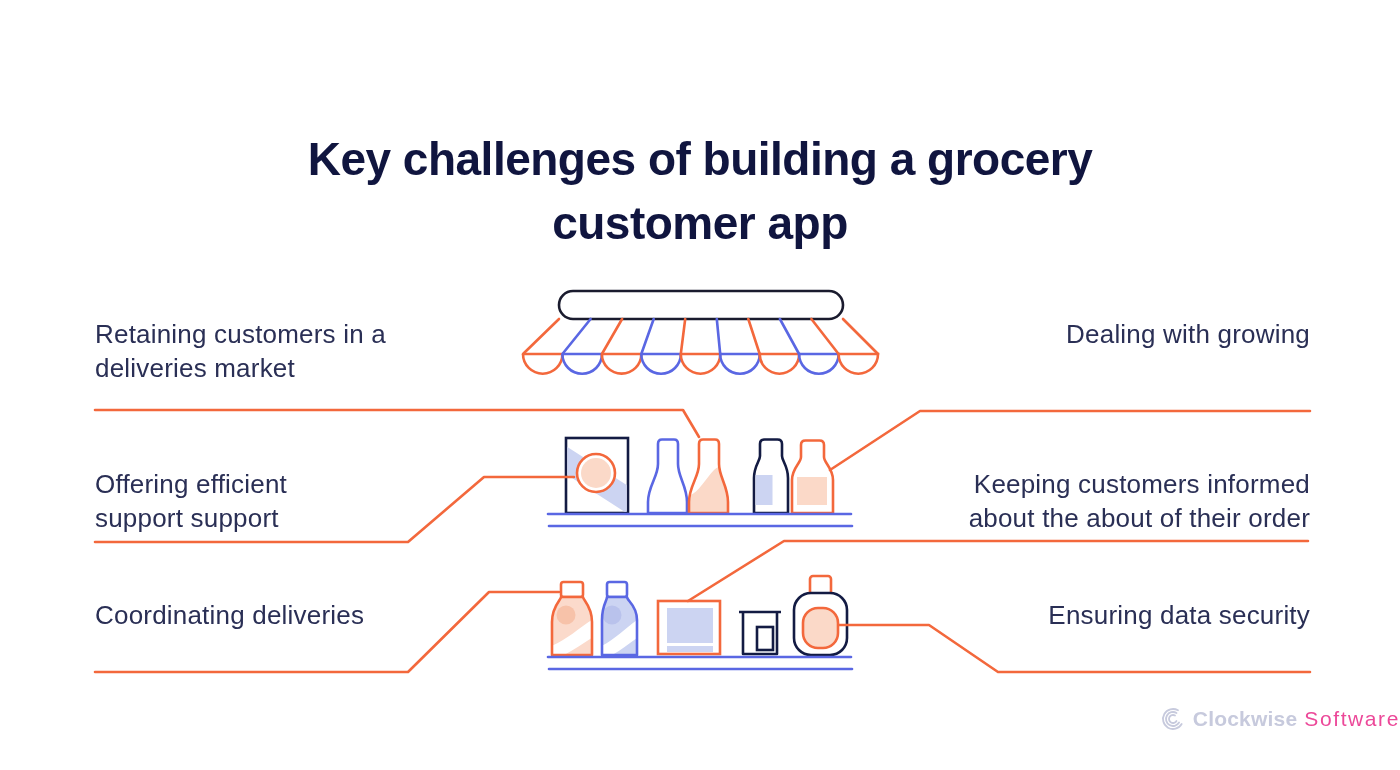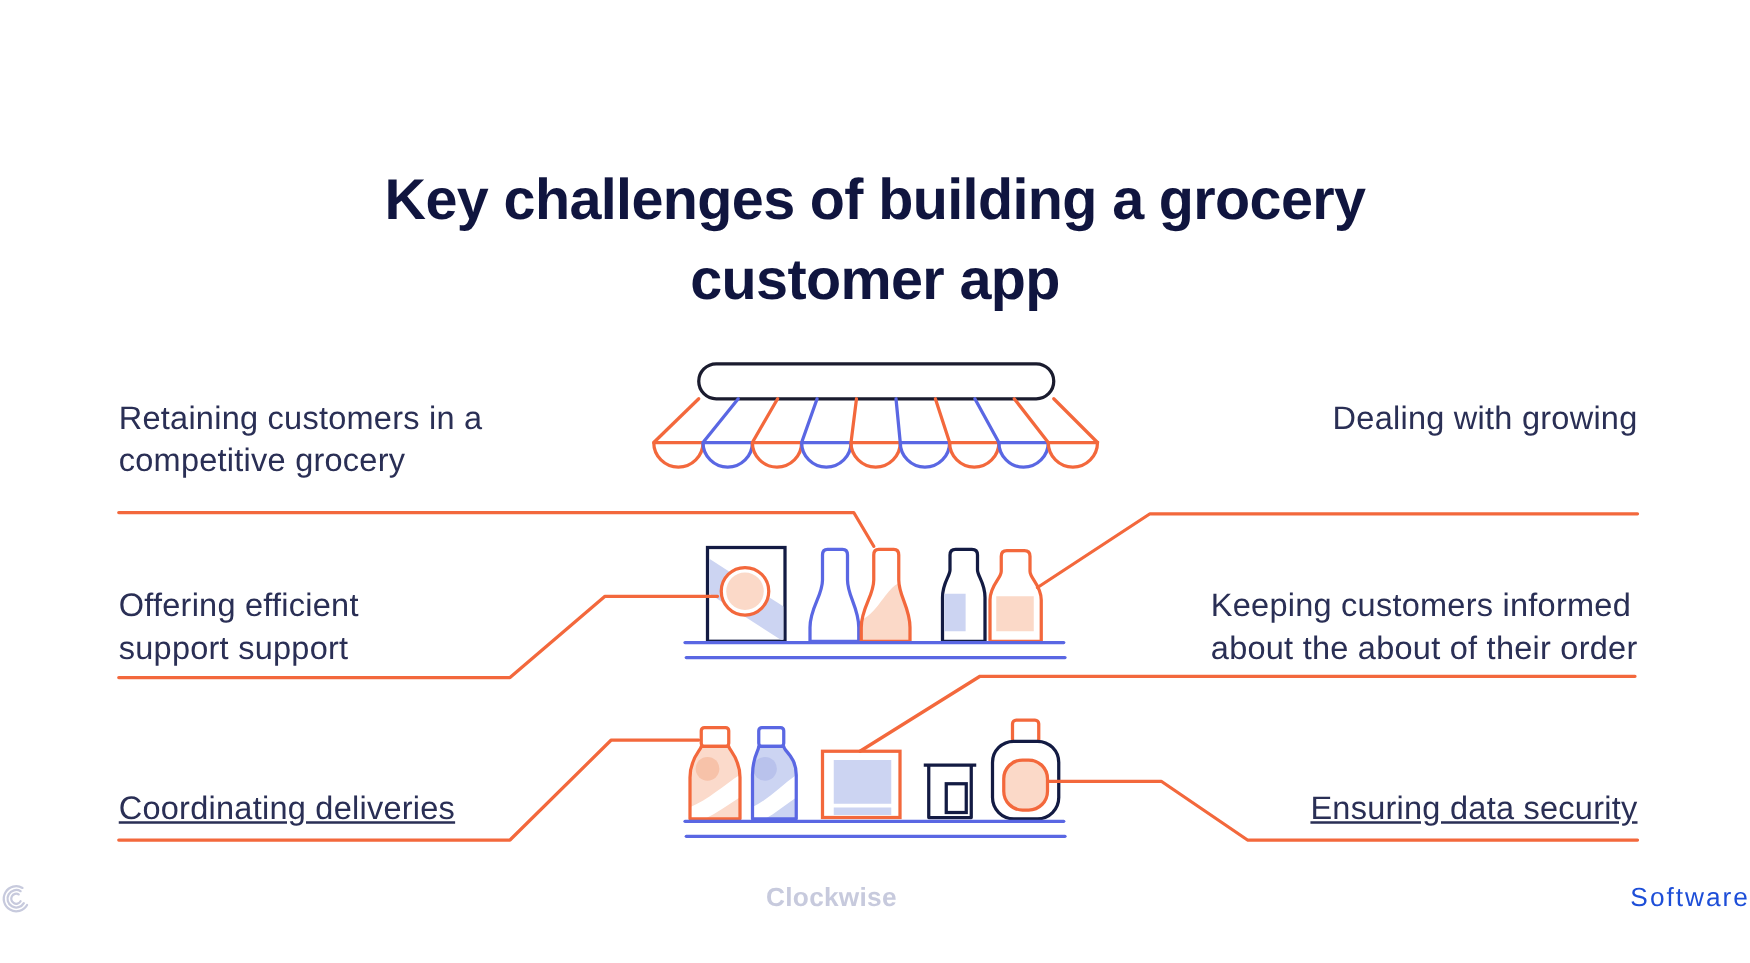--- a/index.html
+++ b/index.html
@@ -14,31 +14,31 @@
     font-size:46px;line-height:64px;font-weight:800;color:#10153F;
     letter-spacing:-0.5px;
   }
   .title span{display:block;}
   .label{
     position:absolute;font-size:26px;line-height:34px;color:#2A2F55;
     letter-spacing:0.2px;
   }
   .label span{display:block;}
   .label.left{left:95px;text-align:left;}
-  .label.right{right:90px;}
+  .label.right{right:90px;text-align:right;}
   .pos-row1{top:317px;}
   .pos-row2{top:467px;}
-  .pos-row3{top:629px;text-decoration:underline;}
+  .pos-row3{top:598px;}
   .logo{
     position:absolute;top:706px;left:0;width:1400px;
-    display:flex;justify-content:space-between;align-items:center;gap:7px;
+    display:flex;justify-content:flex-end;align-items:center;gap:7px;
     color:#C7CADD;font-size:21px;
   }
   .logo .bold{font-weight:700;letter-spacing:0.2px;}
-  .logo .light{font-weight:400;letter-spacing:1.6px;color:#1d4ed8;}
+  .logo .light{font-weight:400;letter-spacing:1.6px;color:#ec4899;}
 </style>
 </head>
 <body>
 
 <svg class="illustration" viewBox="0 0 1400 770" xmlns="http://www.w3.org/2000/svg">
   <defs>
     <clipPath id="flaskClip">
       <path d="M689,513 V502 C689,486 699,477 699,464 V444 Q699,439.5 703,439.5 H715 Q719,439.5 719,444 V464 C719,477 728,486 728,502 V513 Z"></path>
     </clipPath>
     <clipPath id="boxClip">
@@ -165,21 +165,21 @@
   </g>
 </svg>
 
 <h1 class="title">
   <span>Key challenges of building a grocery</span>
   <span>customer app</span>
 </h1>
 
 <div class="label left pos-row1">
   <span>Retaining customers in a</span>
-  <span>competitive grocery</span>
+  <span>deliveries market</span>
 </div>
 <div class="label left pos-row2">
   <span>Offering efficient</span>
   <span>support support</span>
 </div>
 <div class="label left pos-row3">
   <span>Coordinating deliveries</span>
 </div>
 
 <div class="label right pos-row1">

